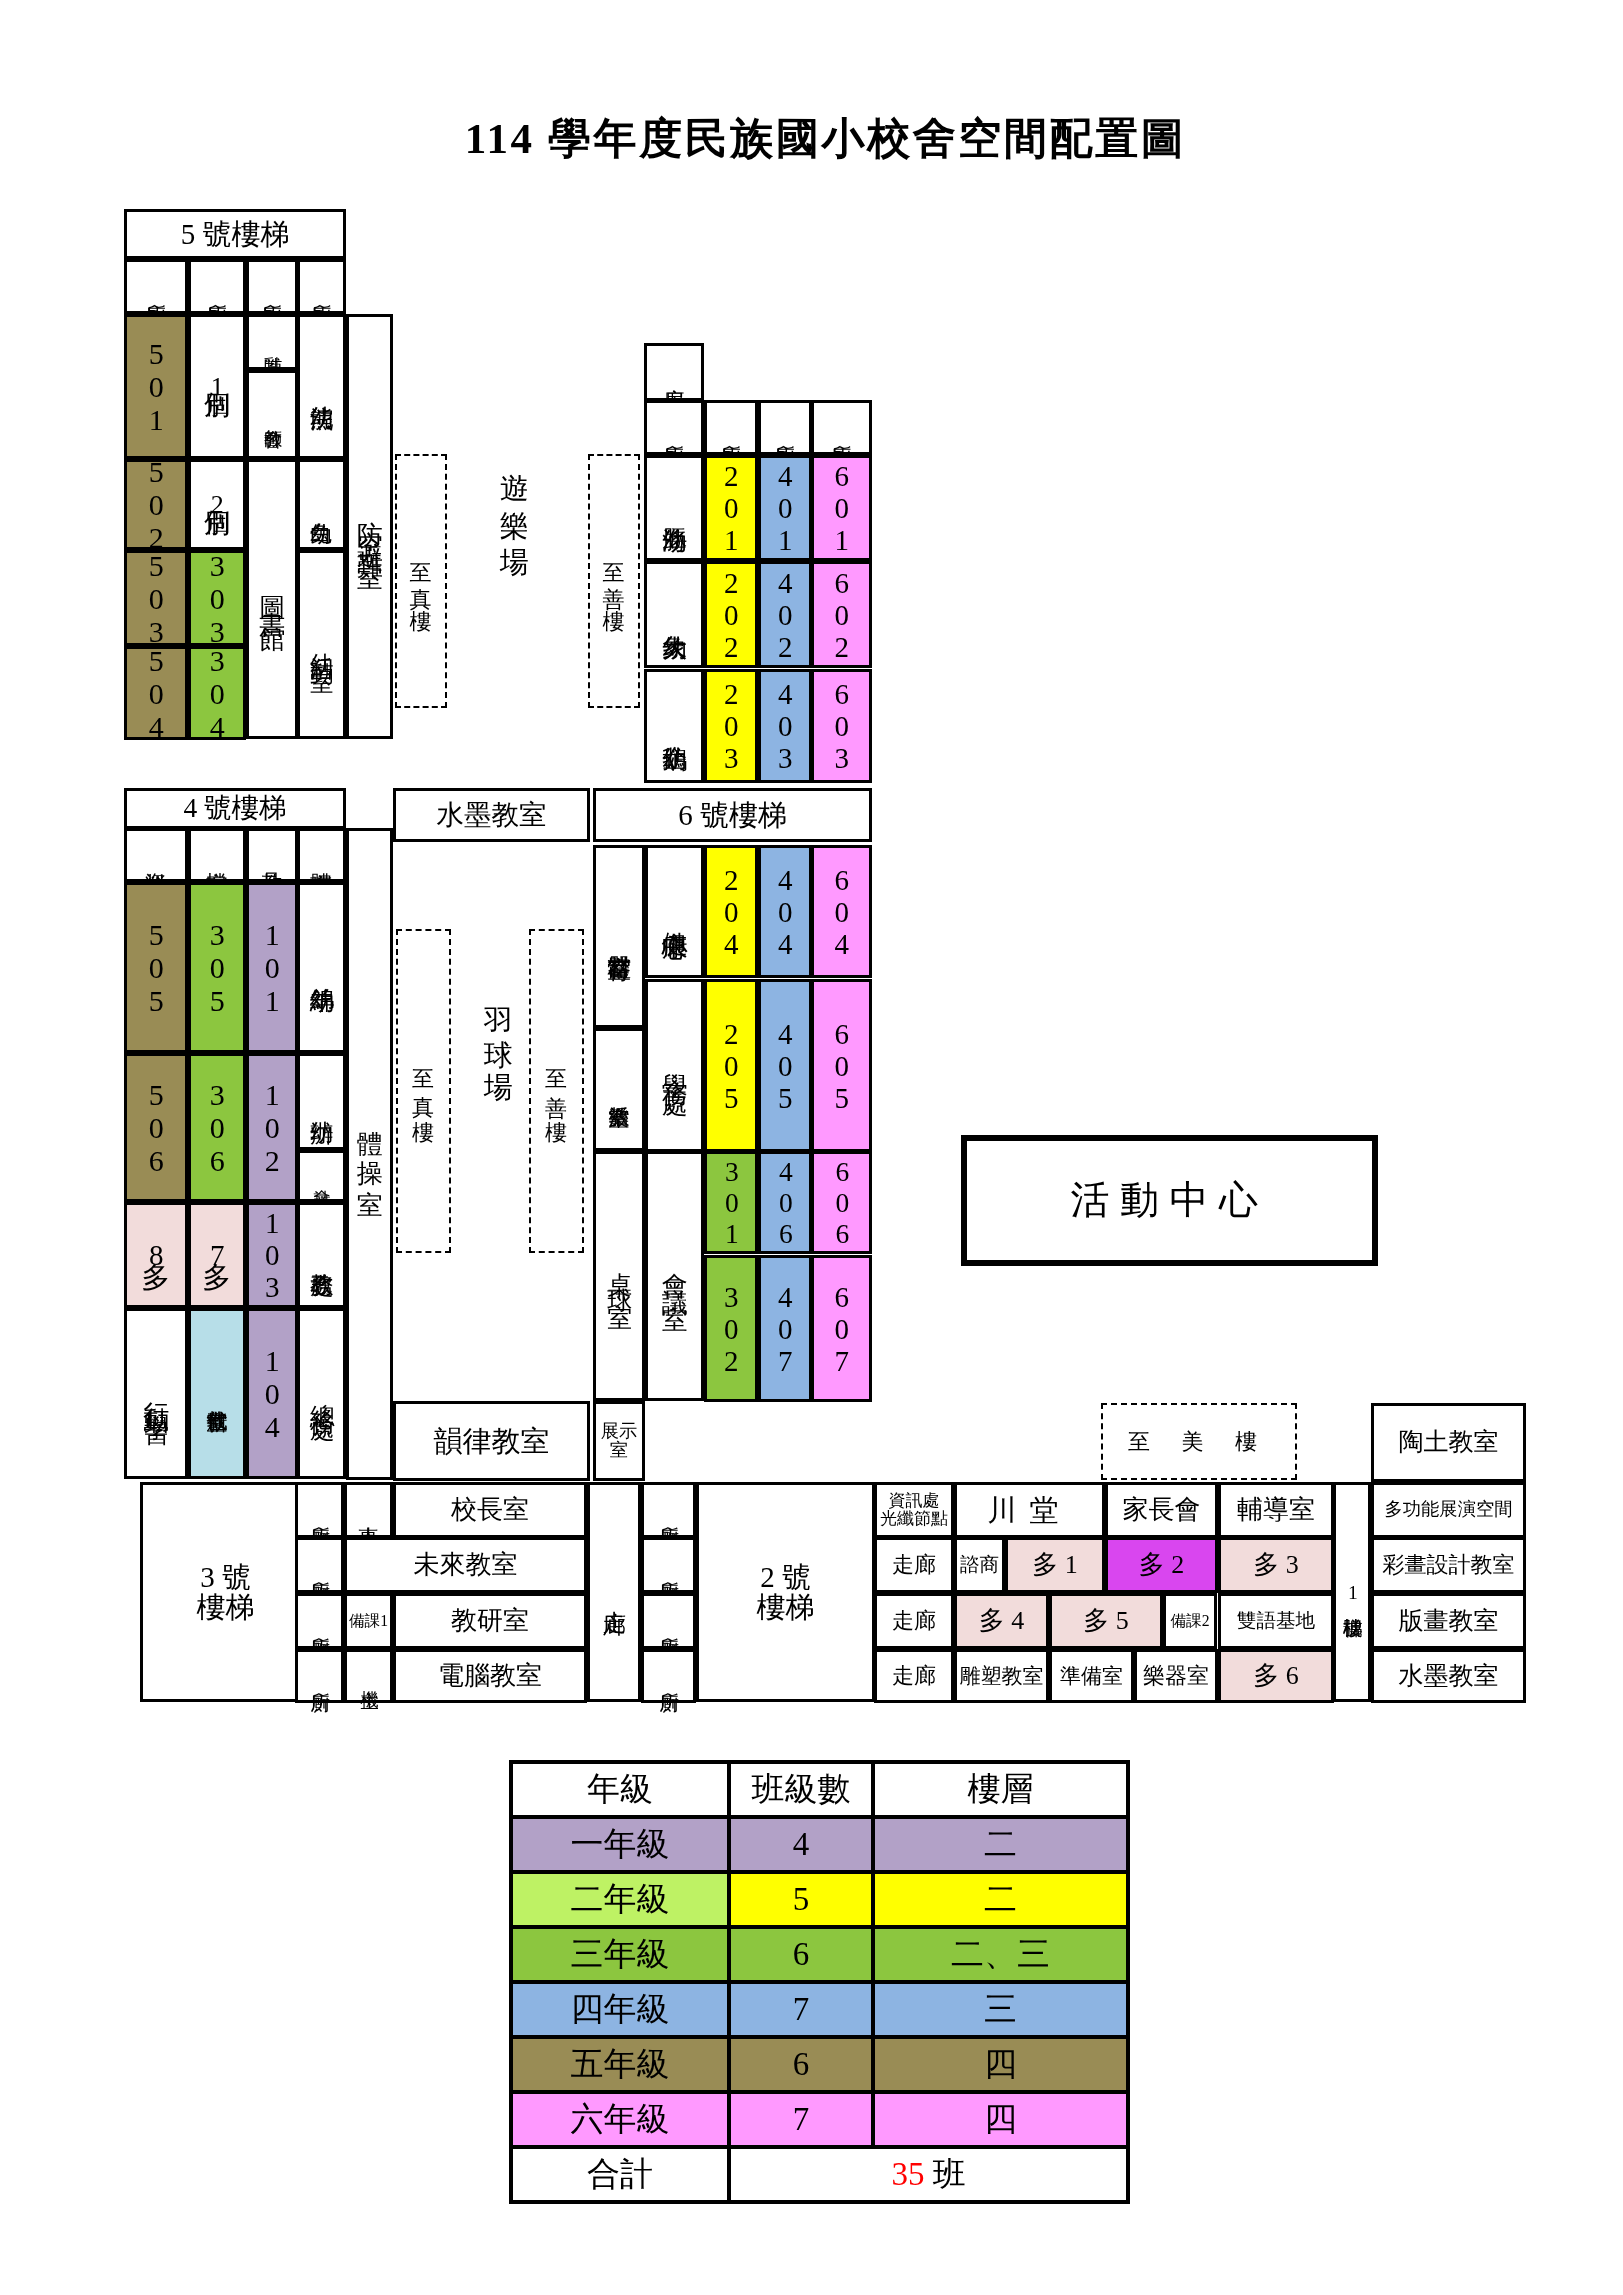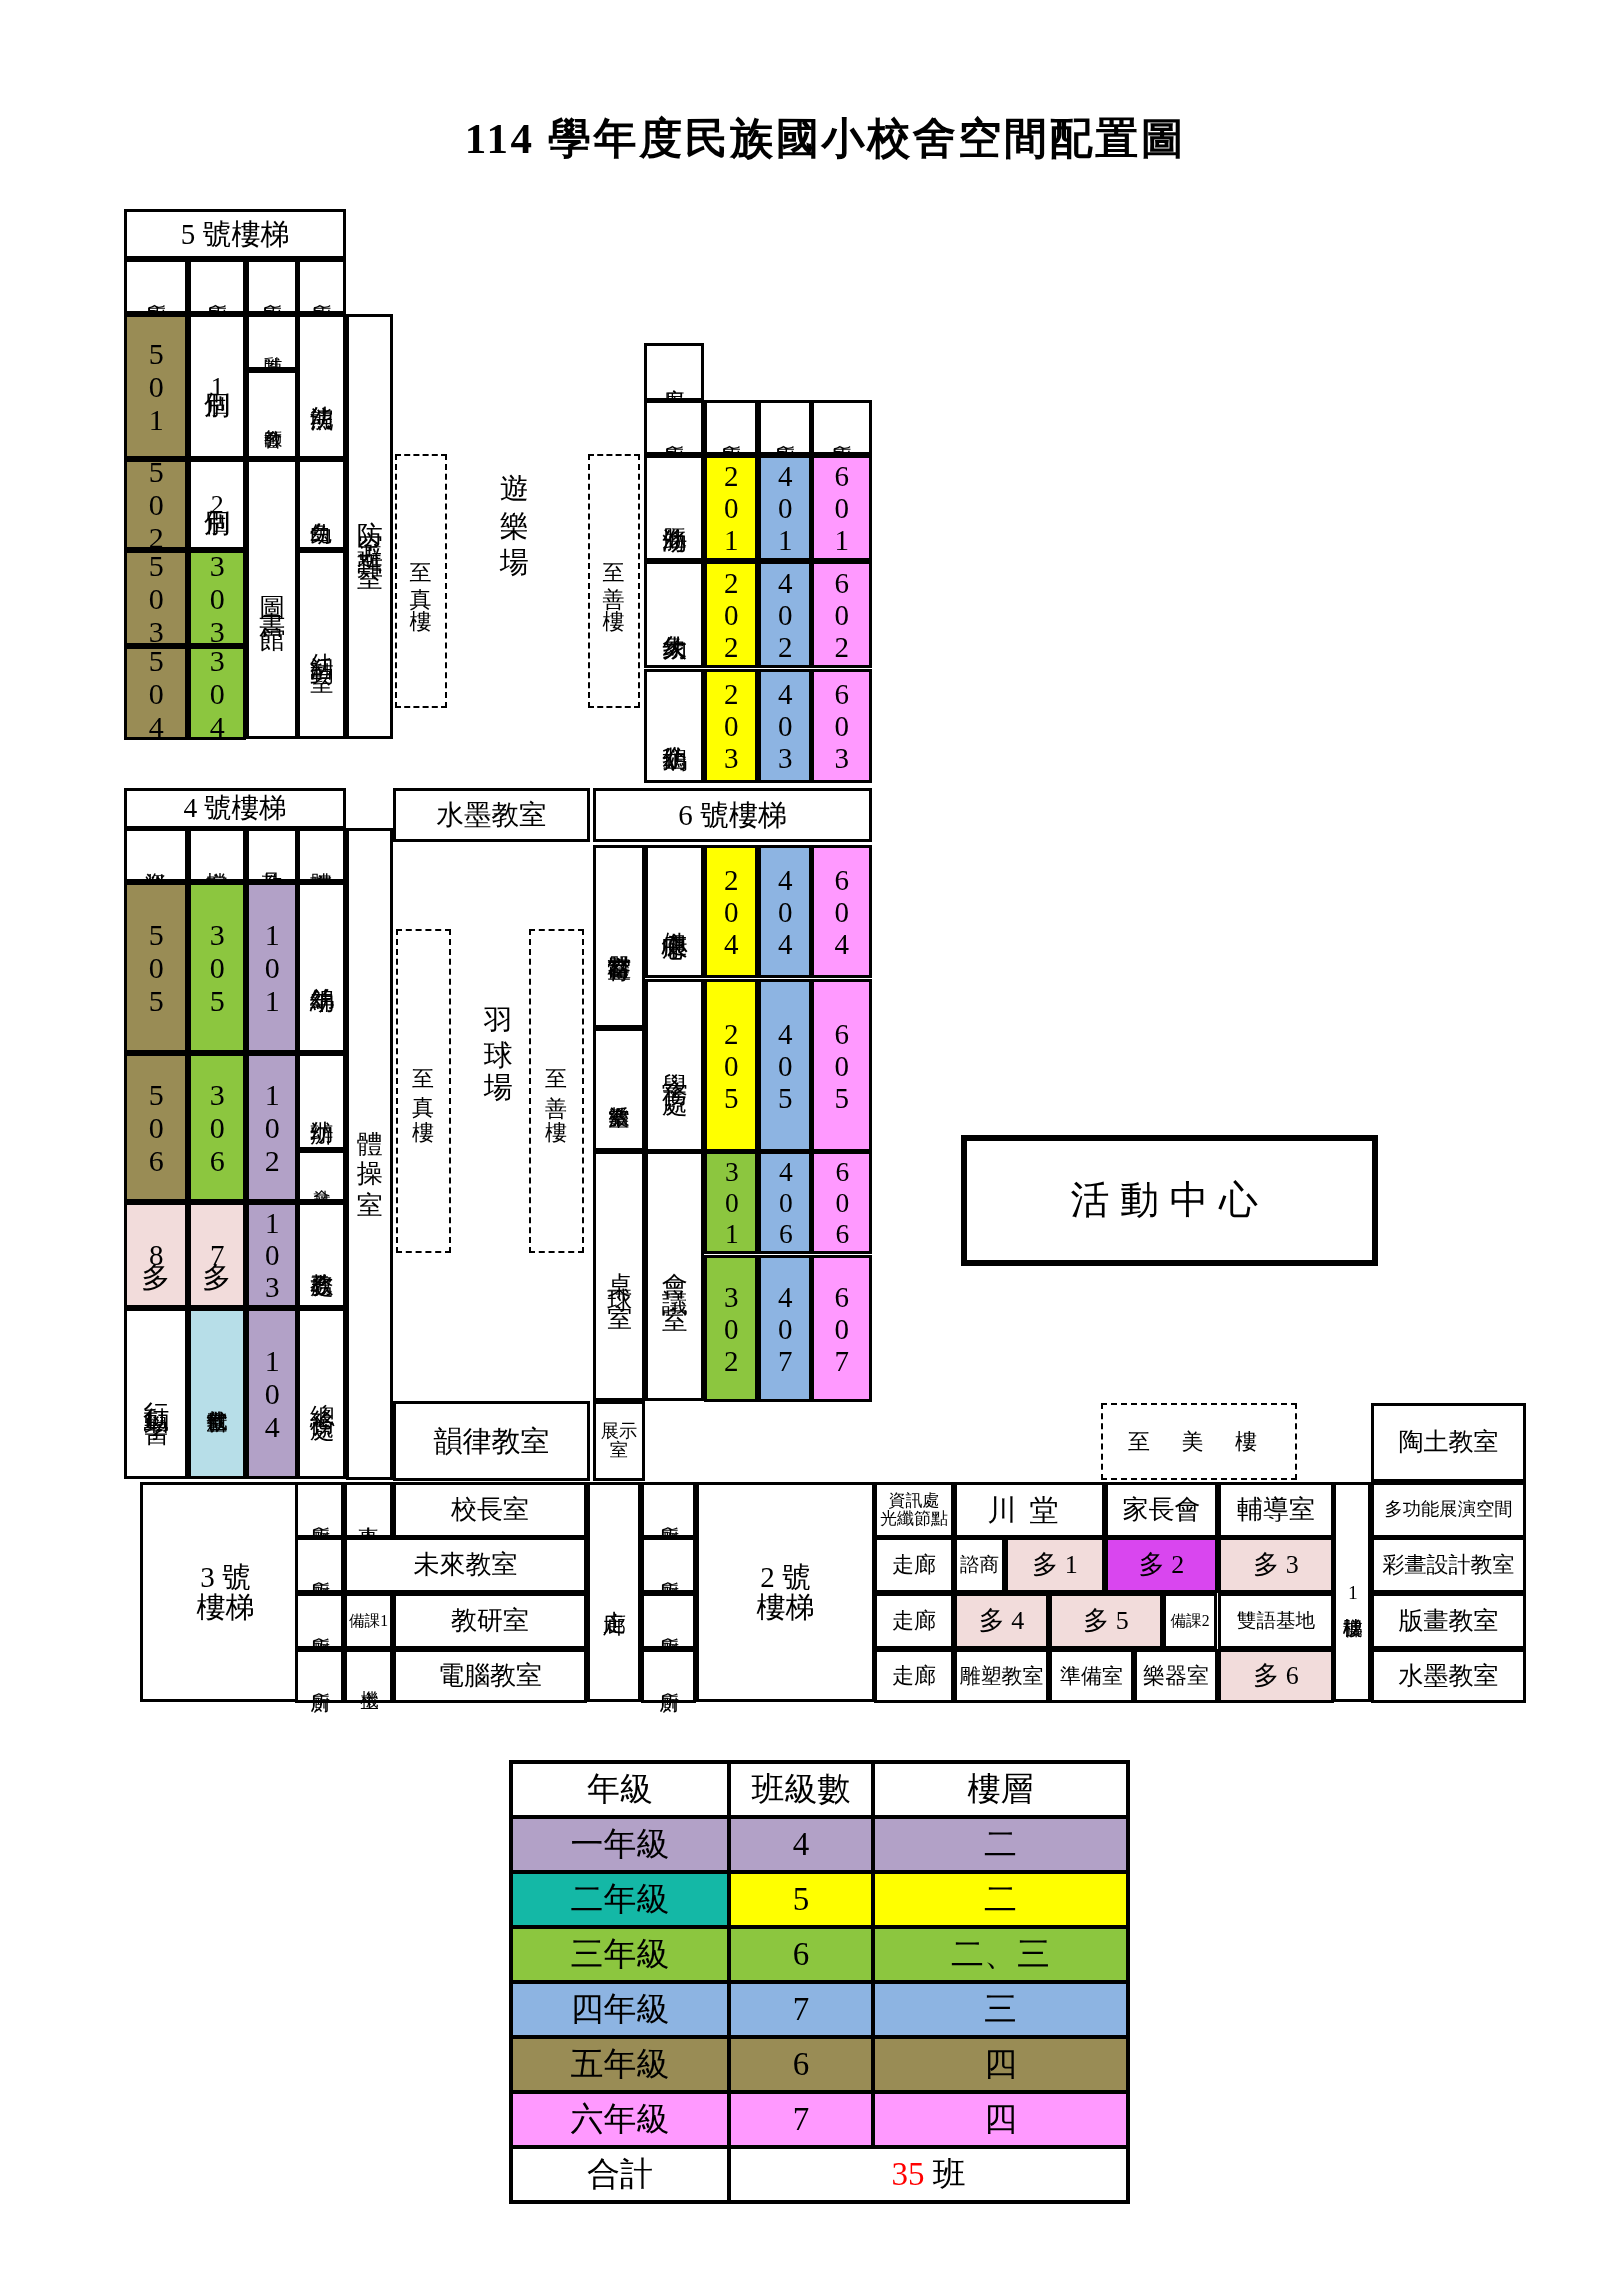--- a/index.html
+++ b/index.html
@@ -428,21 +428,21 @@
         <div class="tcell" style="width: 218px; height: 55px;">年級</div>
         <div class="tcell" style="width: 144px; height: 55px;">班級數</div>
         <div class="tcell" style="width: 255px; height: 55px;">樓層</div>
       </div>
       <div class="trow">
         <div class="tcell" style="width: 218px; height: 55px; background: rgb(178, 161, 199);">一年級</div>
         <div class="tcell" style="width: 144px; height: 55px; background: rgb(178, 161, 199);">4</div>
         <div class="tcell" style="width: 255px; height: 55px; background: rgb(178, 161, 199);">二</div>
       </div>
       <div class="trow">
-        <div class="tcell" style="width: 218px; height: 55px; background: #14b8a6;">二年級</div>
+        <div class="tcell" style="width: 218px; height: 55px; background: #bef264;">二年級</div>
         <div class="tcell" style="width: 144px; height: 55px; background: rgb(255, 255, 0);">5</div>
         <div class="tcell" style="width: 255px; height: 55px; background: rgb(255, 255, 0);">二</div>
       </div>
       <div class="trow">
         <div class="tcell" style="width: 218px; height: 55px; background: rgb(140, 198, 63);">三年級</div>
         <div class="tcell" style="width: 144px; height: 55px; background: rgb(140, 198, 63);">6</div>
         <div class="tcell" style="width: 255px; height: 55px; background: rgb(140, 198, 63);">二、三</div>
       </div>
       <div class="trow">
         <div class="tcell" style="width: 218px; height: 55px; background: rgb(141, 180, 226);">四年級</div>

